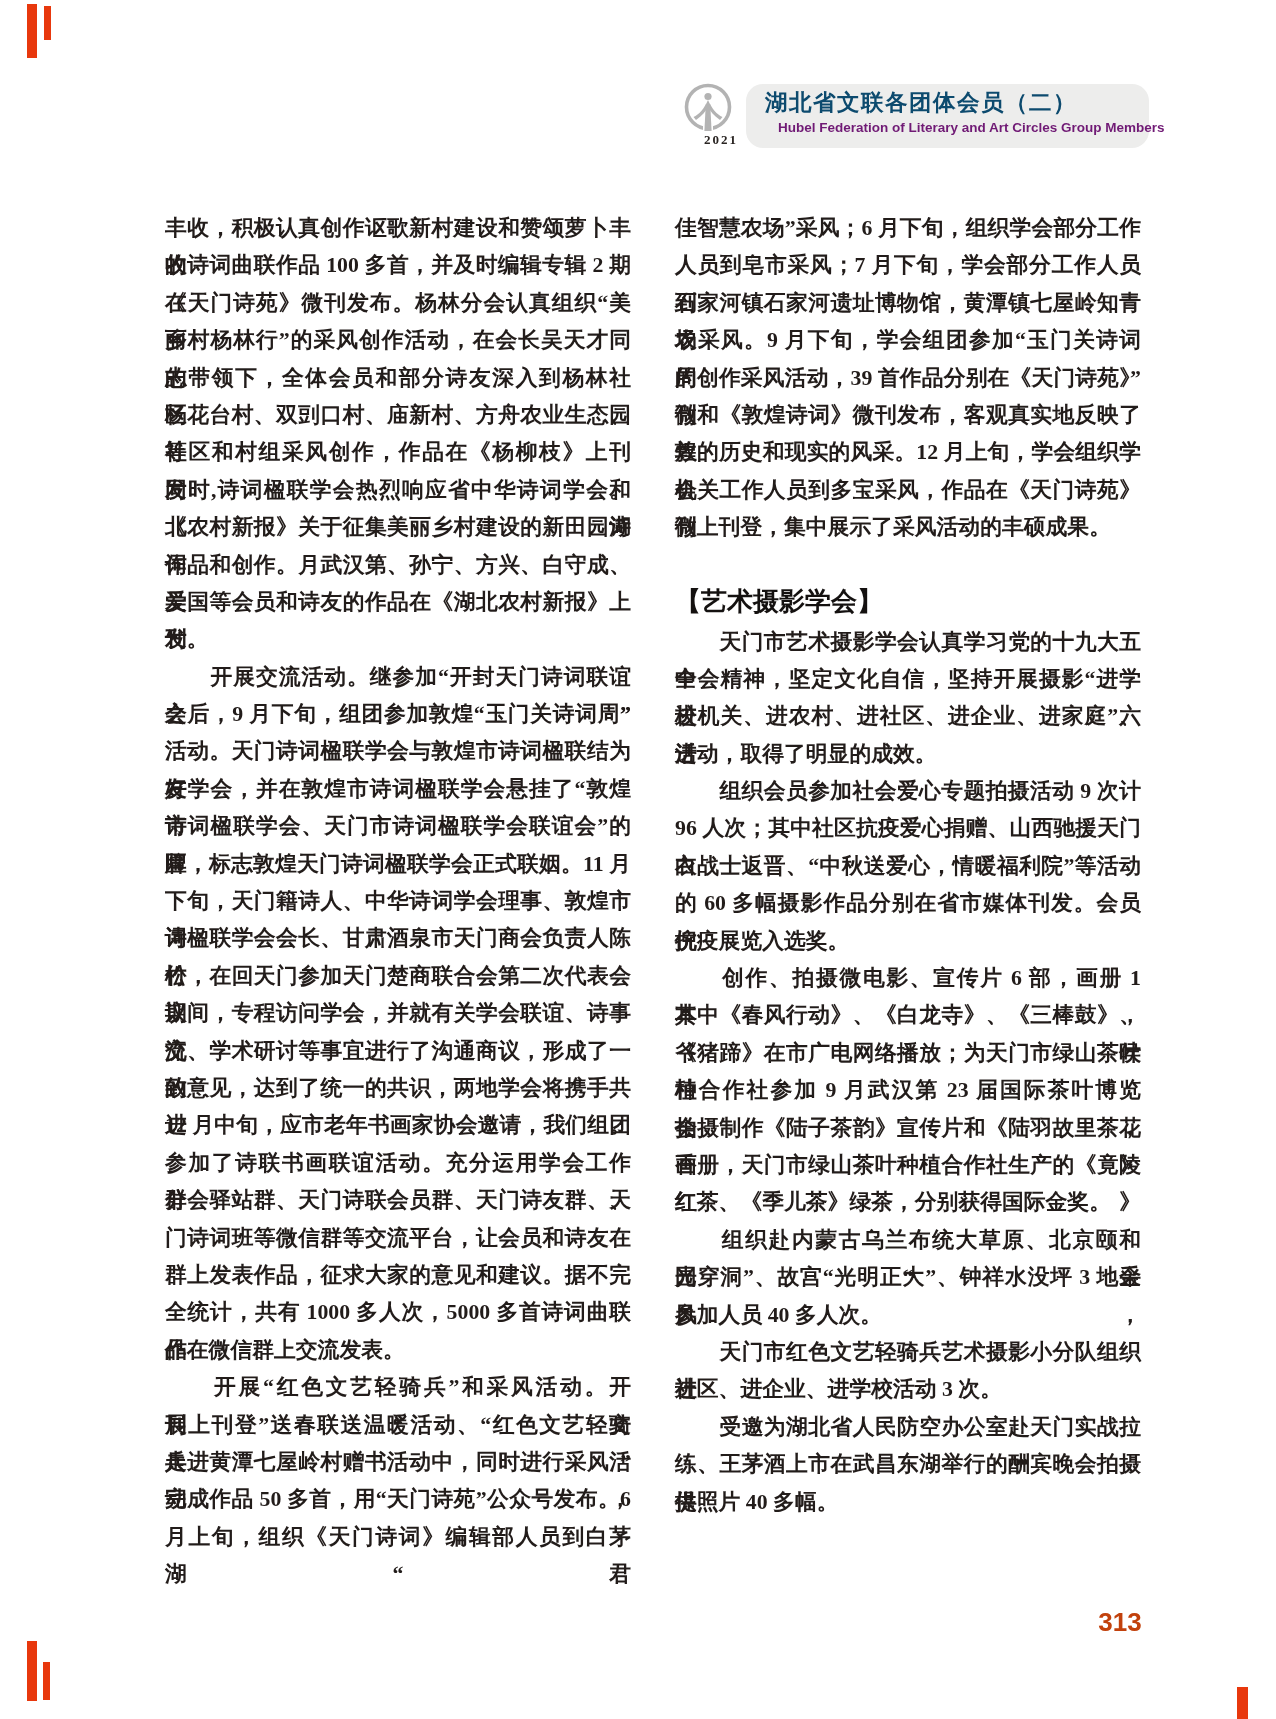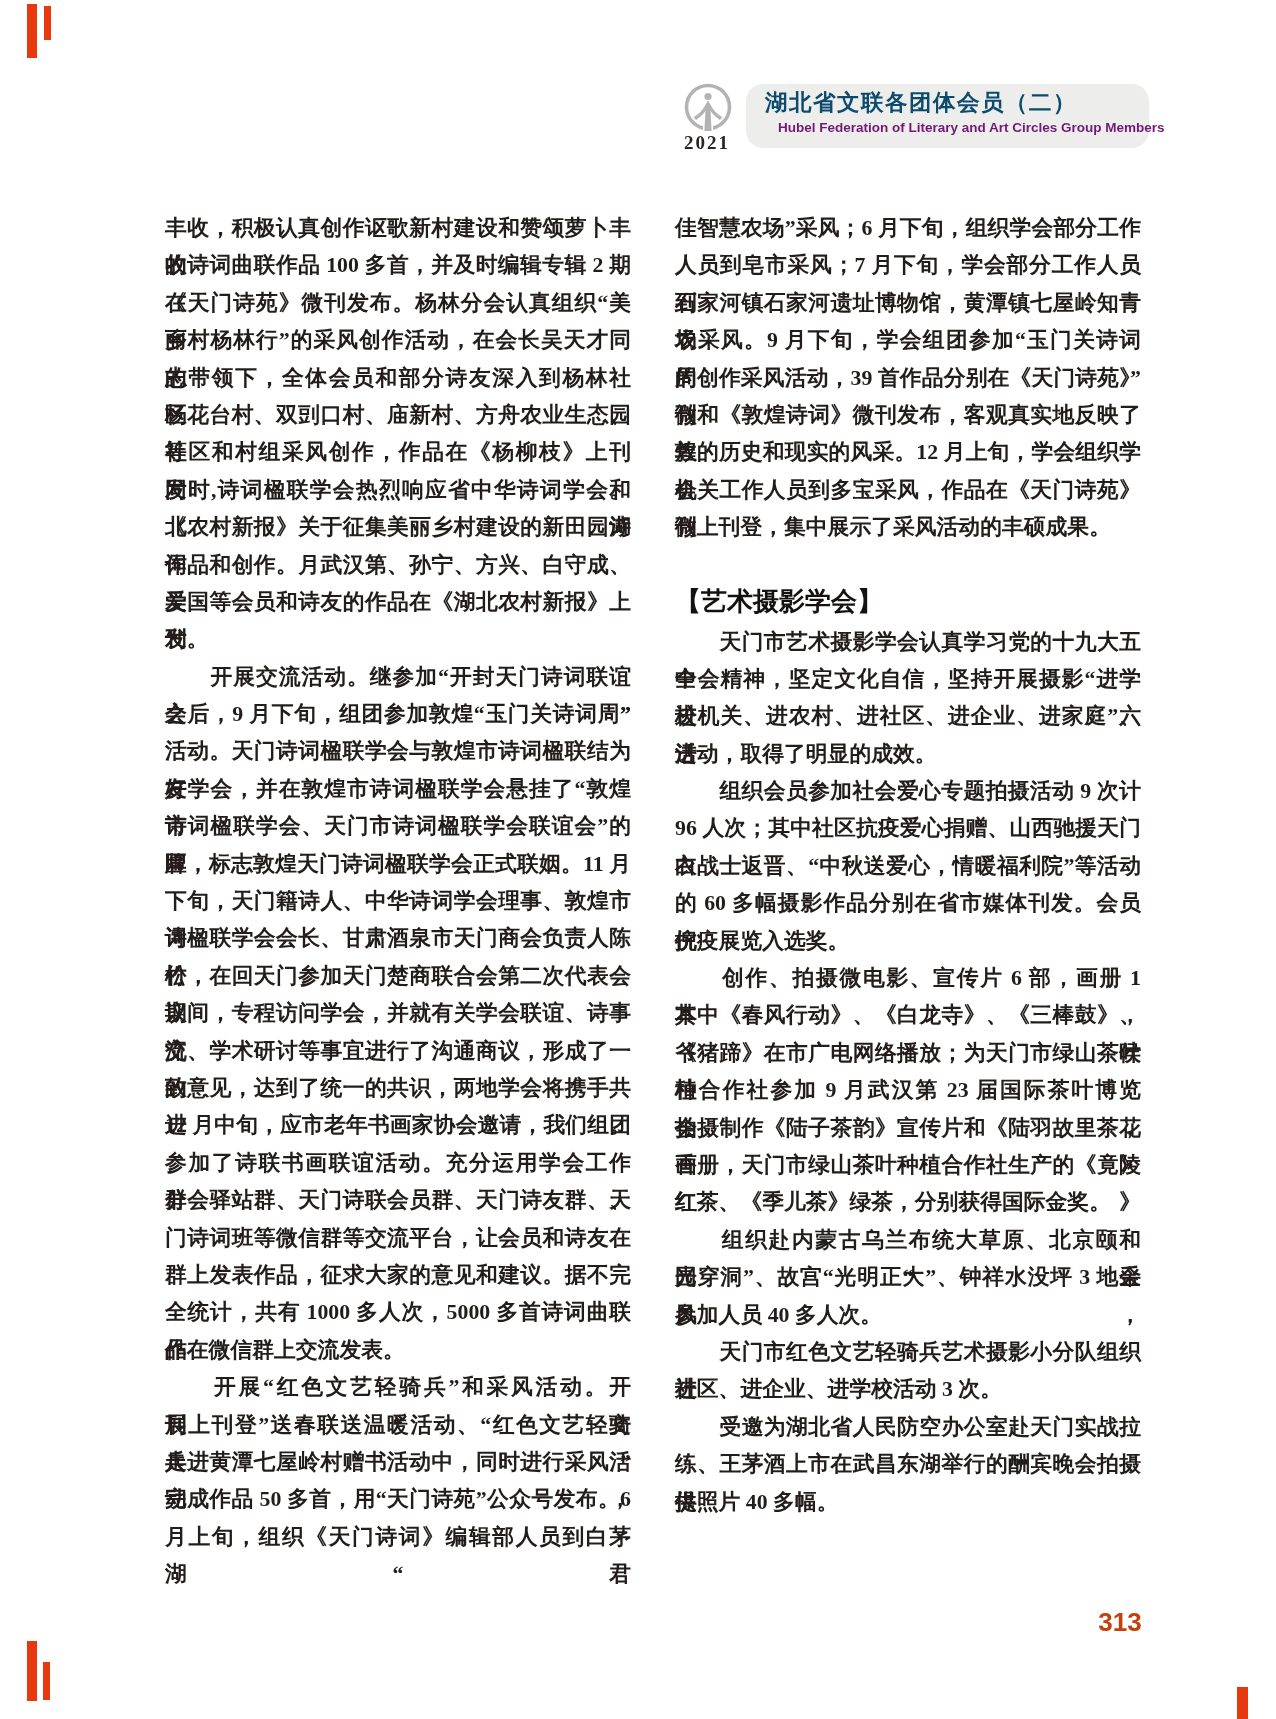--- a/index.html
+++ b/index.html
@@ -6,21 +6,21 @@
   .page{
     position:relative;width:1276px;height:1719px;background:#ffffff;overflow:hidden;
     font-family:"Liberation Serif","DejaVu Serif",serif;color:#221c1a;
   }
   
   .cropmark{position:absolute;background:#e8380d;}
   
   .logo-wrap{position:absolute;left:682px;top:81px;width:52px;height:52px;}
   .logo-year{
     position:absolute;left:676px;top:132px;width:62px;height:22px;
-    text-align:center;font-size:19px;font-weight:bold;letter-spacing:2px;color:#2a2523;
+    text-align:right;font-size:13px;font-weight:bold;letter-spacing:2px;color:#2a2523;
   }
   .header-box{
     position:absolute;left:746px;top:84px;width:403px;height:64px;
     background:#ededec;border-radius:17px;
   }
   .header-title{
     position:absolute;left:765px;top:88px;height:30px;line-height:30px;
     font-family:"Liberation Sans","DejaVu Sans",sans-serif;
     font-size:22.5px;font-weight:bold;letter-spacing:1.5px;color:#0c4a6e;
   }

